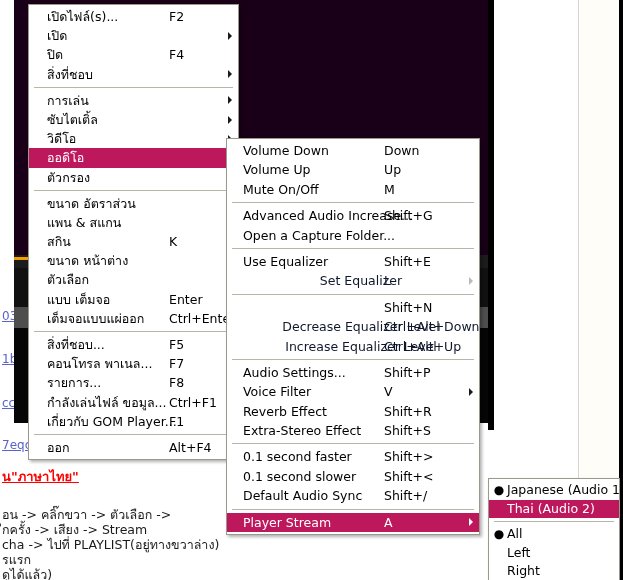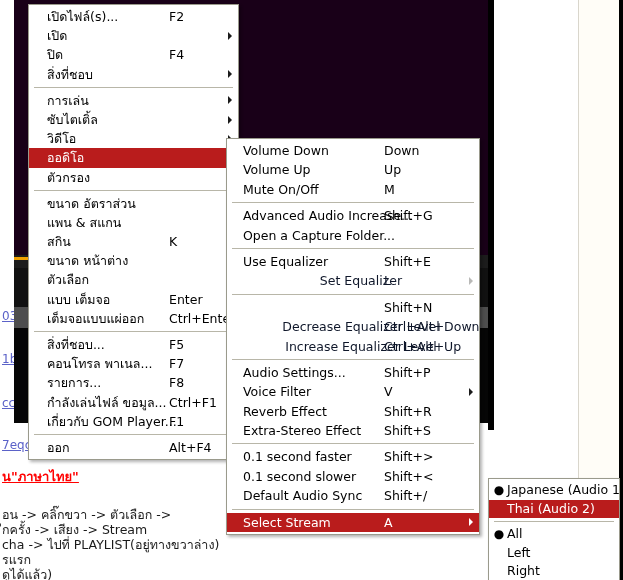--- a/index.html
+++ b/index.html
@@ -130,21 +130,21 @@
     position: relative;
     height: 19px;
     line-height: 19px;
     display: flex;
     align-items: center;
     padding: 0 0 0 0;
     white-space: nowrap;
     cursor: default;
   }
   .menu-item.selected {
-    background: #b91c1c;
+    background: #be185d;
     color: #ffffff;
   }
   .menu-item.disabled {
     color: #0f172a;
     justify-content: center;
   }
   .mi-bullet {
     width: 16px;
     text-align: center;
     font-size: 12px;
@@ -406,21 +406,21 @@
     <div class="menu-item">
       <span class="mi-label">0.1 second slower</span>
       <span class="mi-accel">Shift+&lt;</span>
     </div>
     <div class="menu-item">
       <span class="mi-label">Default Audio Sync</span>
       <span class="mi-accel">Shift+/</span>
     </div>
     <div class="menu-sep"></div>
     <div class="menu-item selected">
-      <span class="mi-label">Select Stream</span>
+      <span class="mi-label">Player Stream</span>
       <span class="mi-accel">A</span>
       <span class="mi-arrow"></span>
     </div>
   </div>
 
 <div class="menu" id="stream-menu">
     <div class="menu-item">
       <span class="mi-bullet">●</span>
       <span class="mi-label">Japanese (Audio 1)</span>
     </div>

